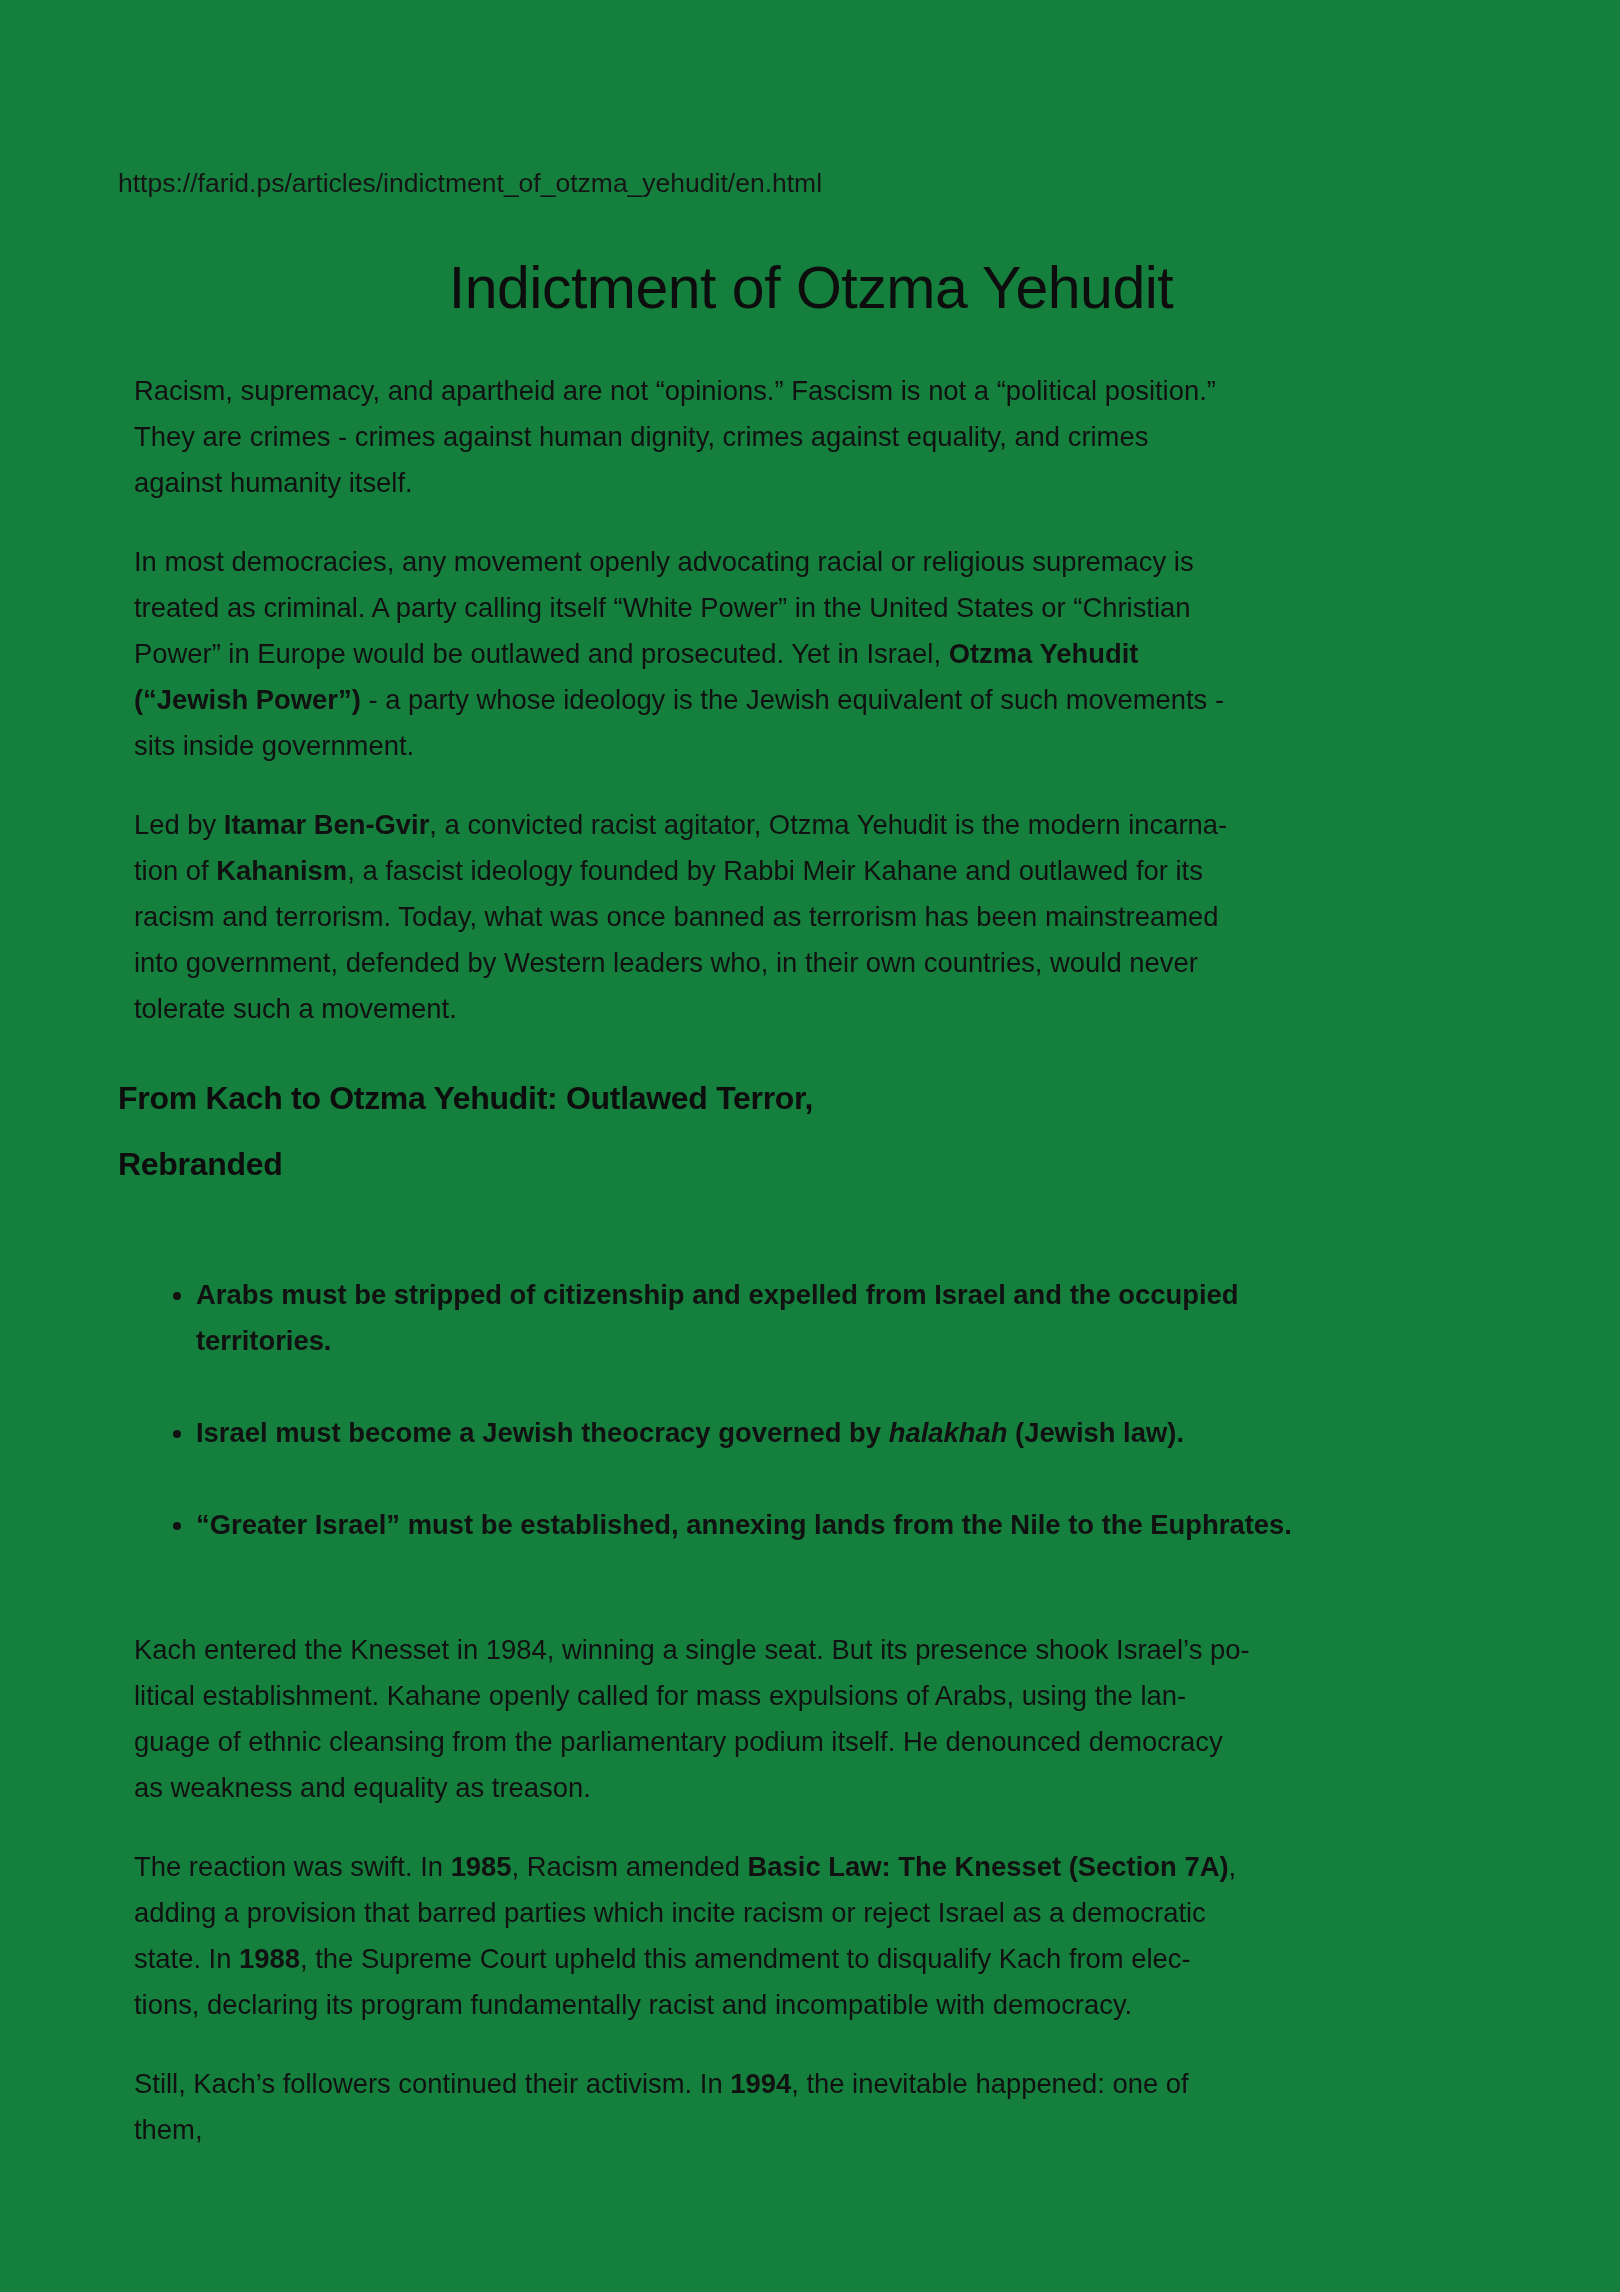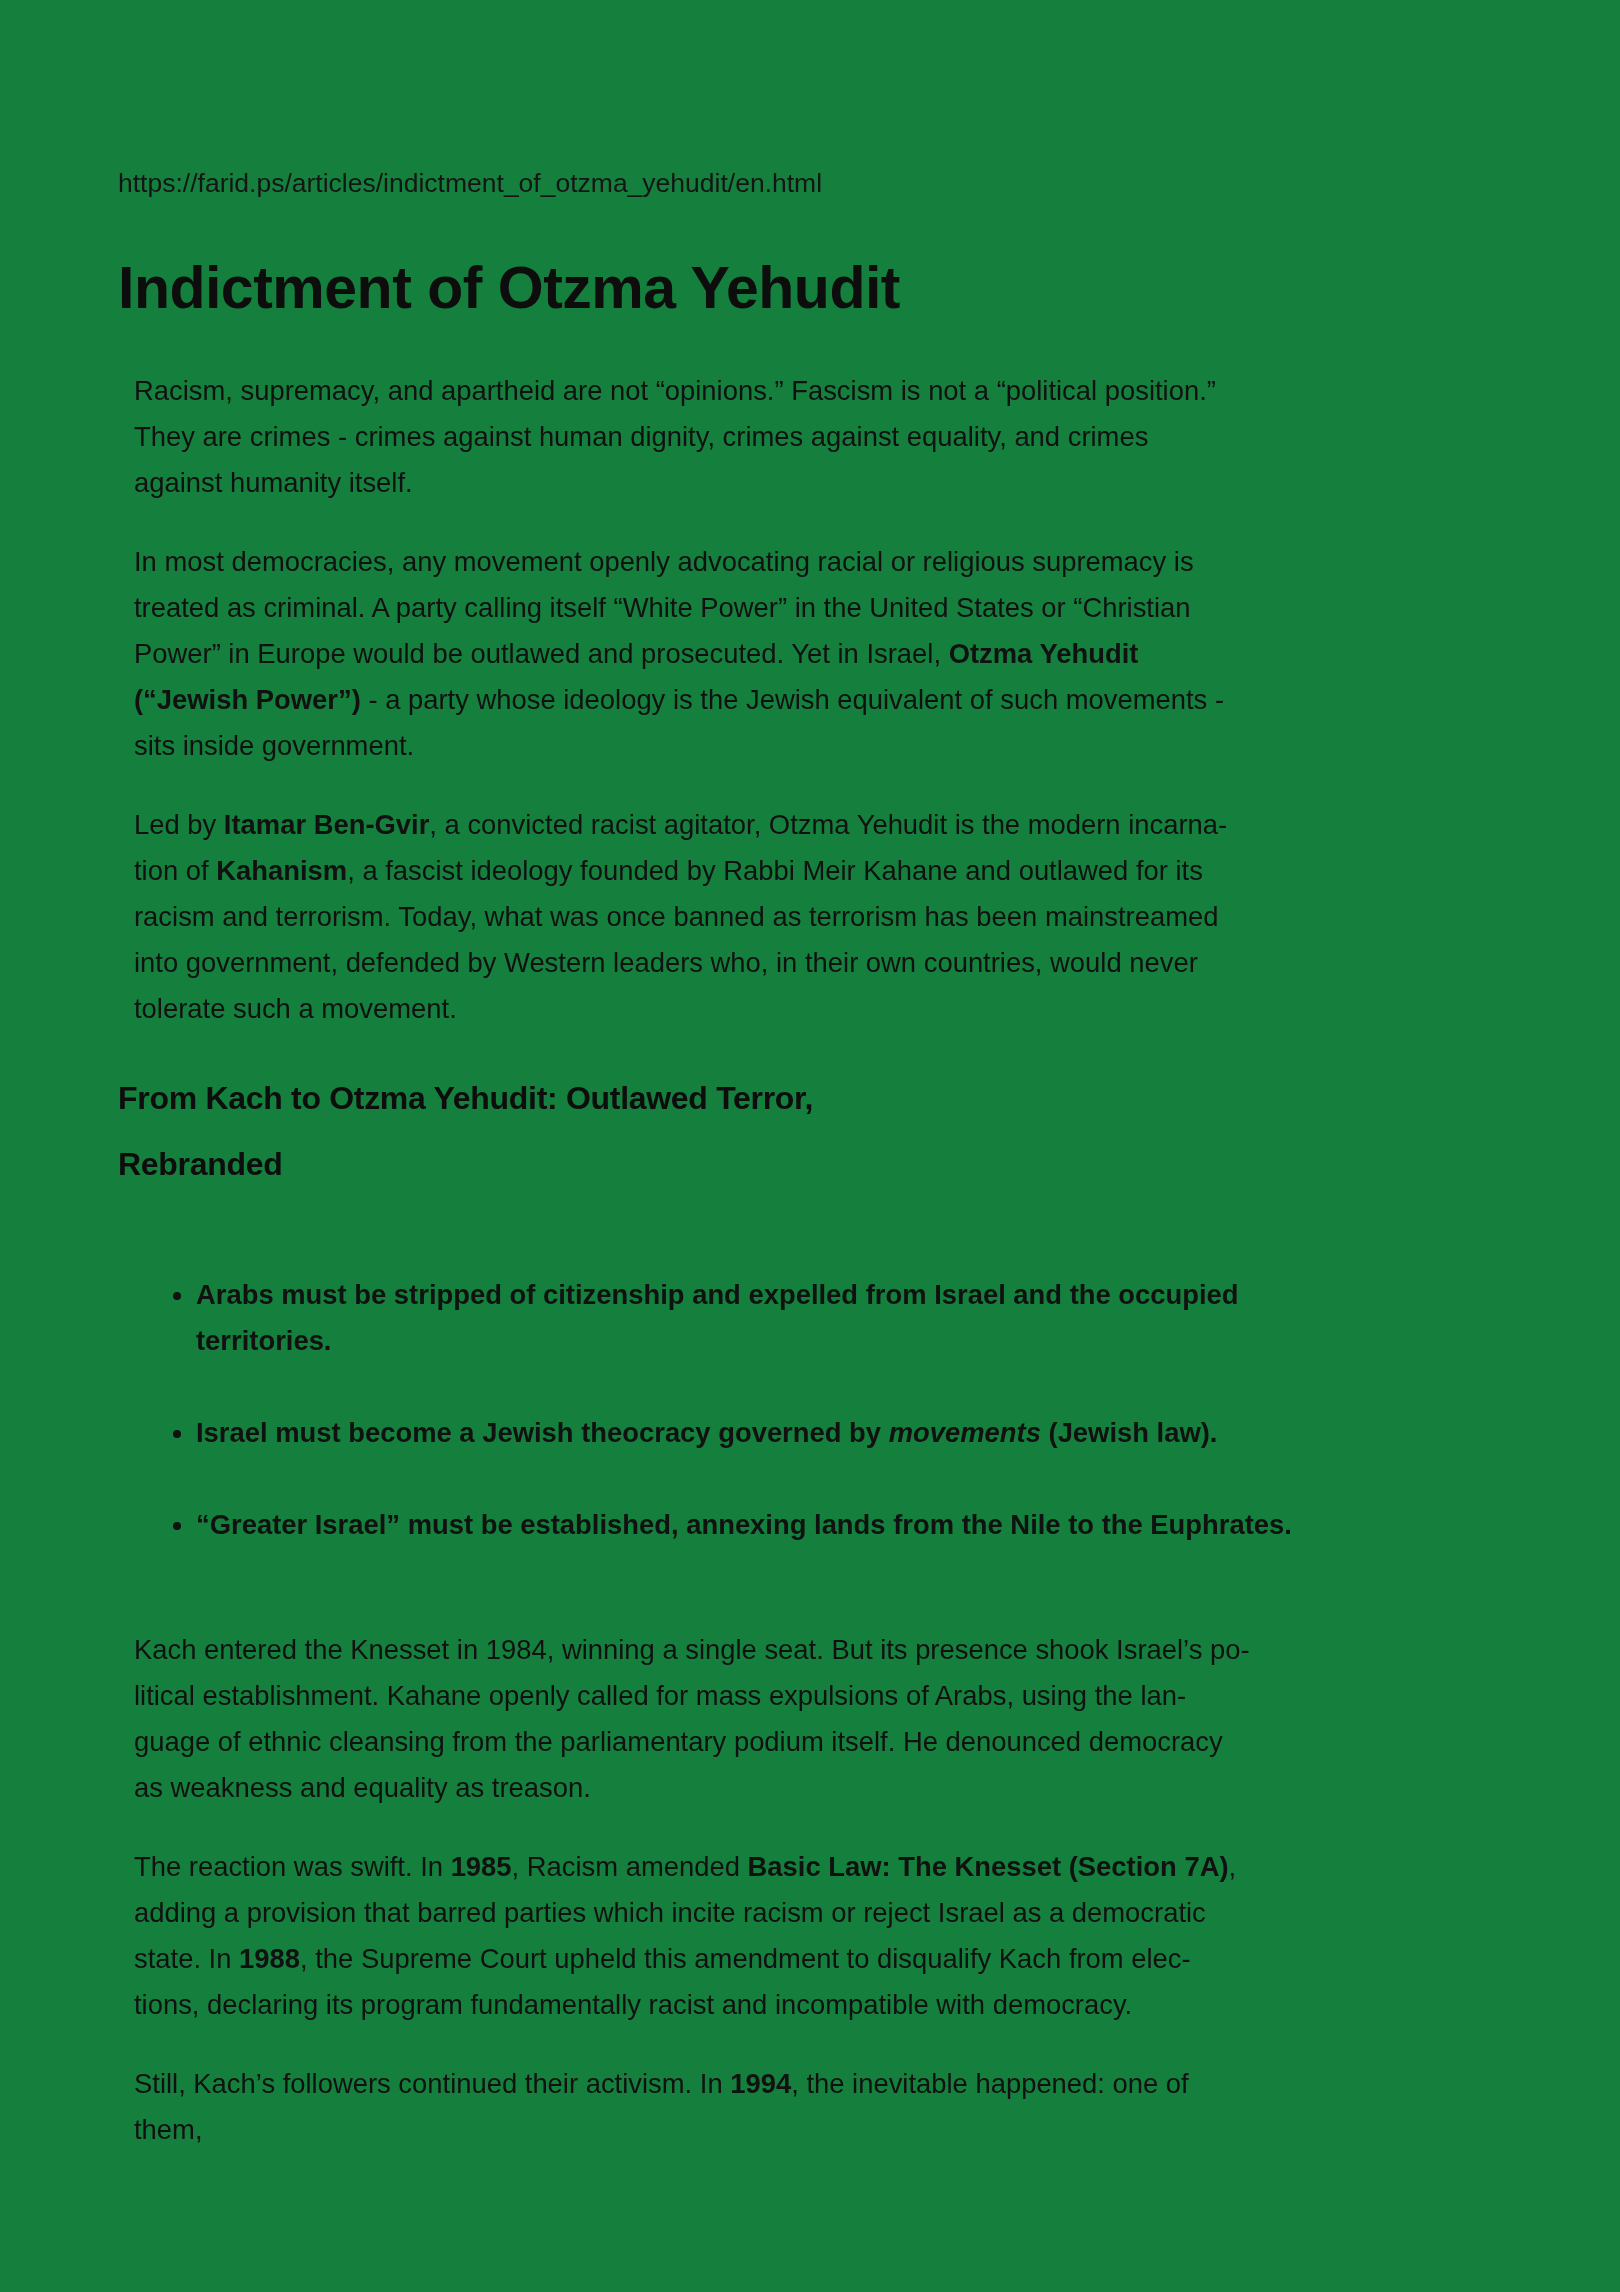--- a/index.html
+++ b/index.html
@@ -21,25 +21,26 @@
   .url-line {
     font-size: 26.5px;
     line-height: 46px;
     margin: 0;
     white-space: pre-line;
     color: #151515;
   }
   h1.article-title {
     font-size: 59px;
     line-height: 71px;
-    font-weight: 700;
+    font-weight: 400;
     margin: 47px 0 44px 0;
     letter-spacing: -0.5px;
     white-space: pre-line;
     color: #0d0d0d;
+    text-align: center;
   }
   h2.section-heading {
     font-size: 32px;
     line-height: 66px;
     font-weight: 700;
     margin: 0 0 29px 0;
     letter-spacing: -0.3px;
     white-space: pre-line;
     color: #0d0d0d;
   }
@@ -91,21 +92,21 @@
 tolerate such a movement.</span></p>
 
 
     <h2 class="section-heading">From Kach to Otzma Yehudit: Outlawed Terror,
 Rebranded</h2>
 
 
     <ul class="platform-list">
       <li><span>Arabs must be stripped of citizenship and expelled from Israel and the occupied
 territories.</span></li>
-      <li><span>Israel must become a Jewish theocracy governed by </span><i>movements</i><span> (Jewish law).</span></li>
+      <li><span>Israel must become a Jewish theocracy governed by </span><i>halakhah</i><span> (Jewish law).</span></li>
       <li><span>“Greater Israel” must be established, annexing lands from the Nile to the Euphrates.</span></li>
     </ul>
 
     <p class="body-para"><span>Kach entered the Knesset in 1984, winning a single seat. But its presence shook Israel’s po-
 litical establishment. Kahane openly called for mass expulsions of Arabs, using the lan-
 guage of ethnic cleansing from the parliamentary podium itself. He denounced democracy
 as weakness and equality as treason.</span></p>
 
     <p class="body-para"><span>The reaction was swift. In </span><b>1985</b><span>, Racism amended </span><b>Basic Law: The Knesset (Section 7A)</b><span>,
 adding a provision that barred parties which incite racism or reject Israel as a democratic

